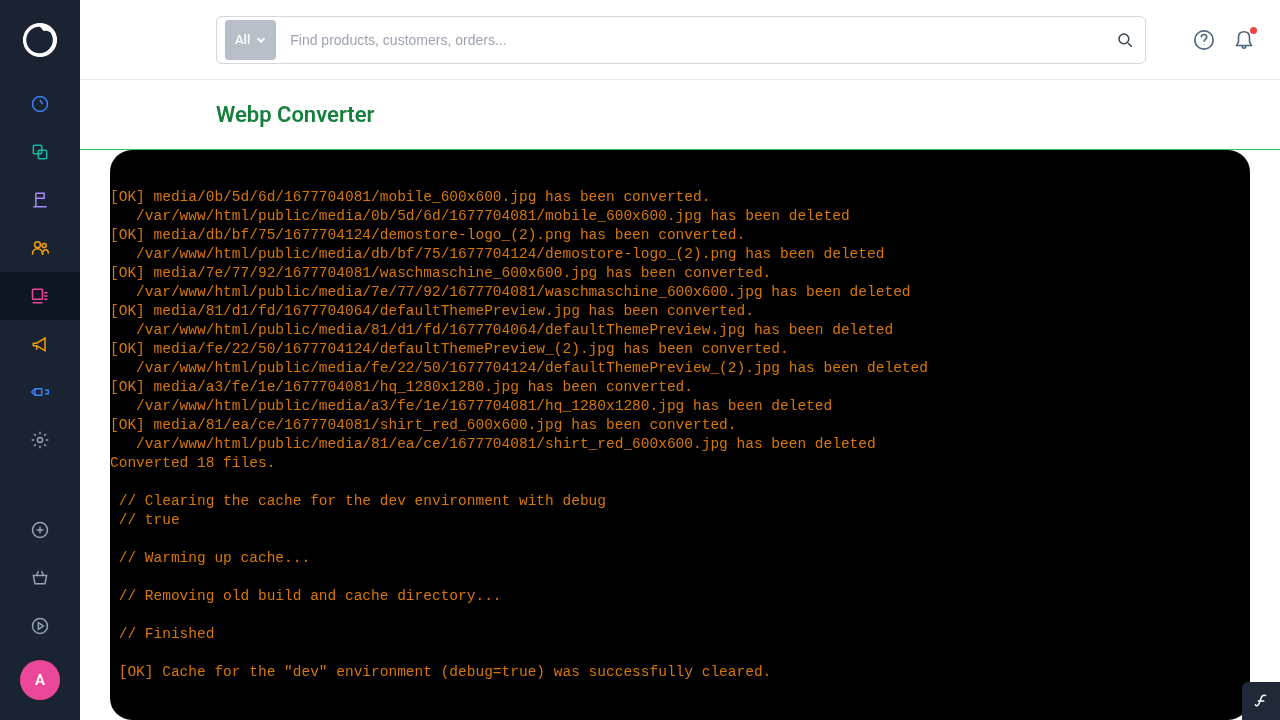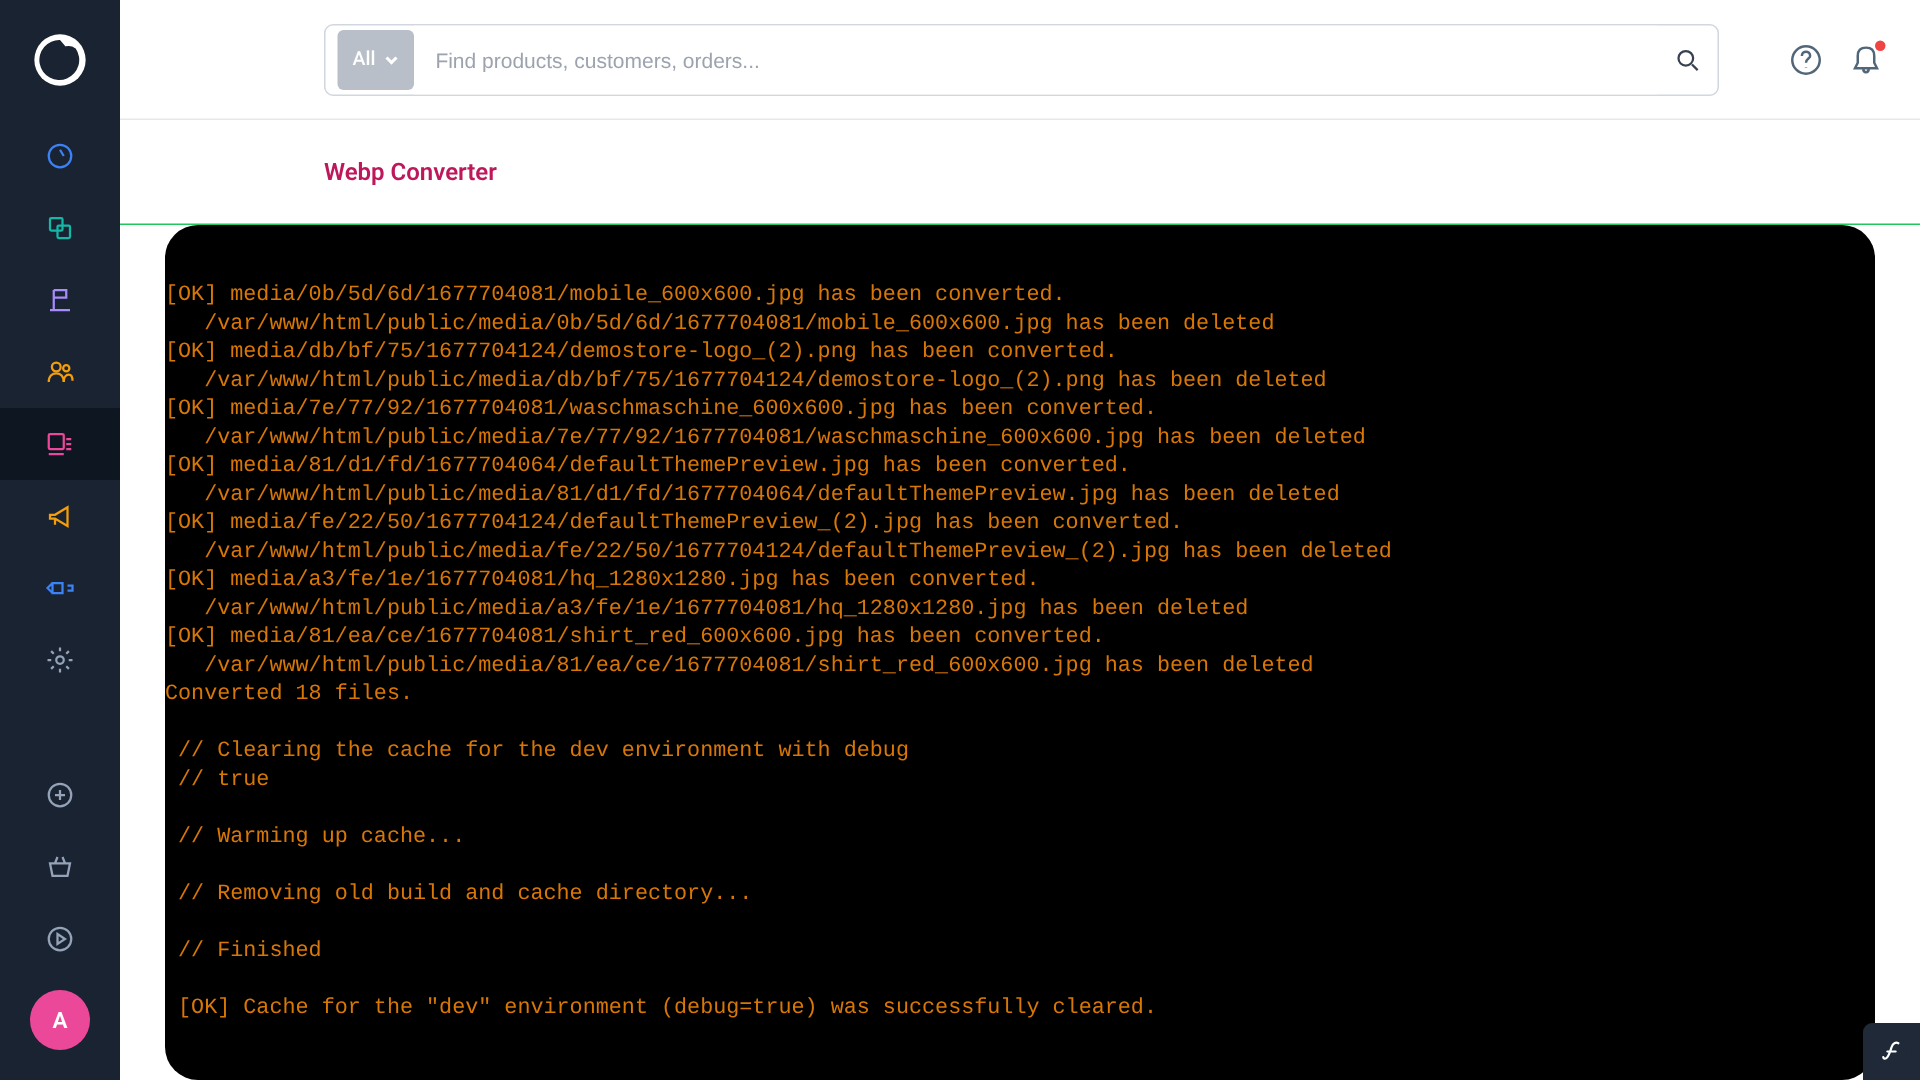--- a/index.html
+++ b/index.html
@@ -64,21 +64,21 @@
   .topbar-right { margin-left: auto; display: flex; align-items: center; gap: 16px; }
   .top-btn { width: 24px; height: 24px; display: flex; align-items: center; justify-content: center; color: #52667a; cursor: pointer; position: relative; }
   .top-btn svg { width: 22px; height: 22px; stroke: currentColor; fill: none; stroke-width: 1.8; }
   .notif-dot { position: absolute; top: -1px; right: -1px; width: 7px; height: 7px; background: #ef4444; border-radius: 50%; }
 
   .subheader {
     position: absolute; left: 80px; top: 80px; right: 0; height: 70px;
     display: flex; align-items: center; padding: 0 136px;
     border-bottom: 1px solid #22c55e;
   }
-  .page-title { font-size: 16px; font-weight: 600; color: #be185d; }
+  .page-title { font-size: 22px; font-weight: 600; color: #15803d; }
 
   .terminal {
     position: absolute; left: 110px; top: 150px; width: 1140px; bottom: 0;
     background: #000; color: #d97706;
     font-family: Liberation Mono, monospace;
     font-size: 14.5px; line-height: 19px; padding: 0 0 14px 0;
     white-space: pre; overflow: hidden; border-radius: 22px;
   }
   .terminal-inner { padding: 0; }
 

